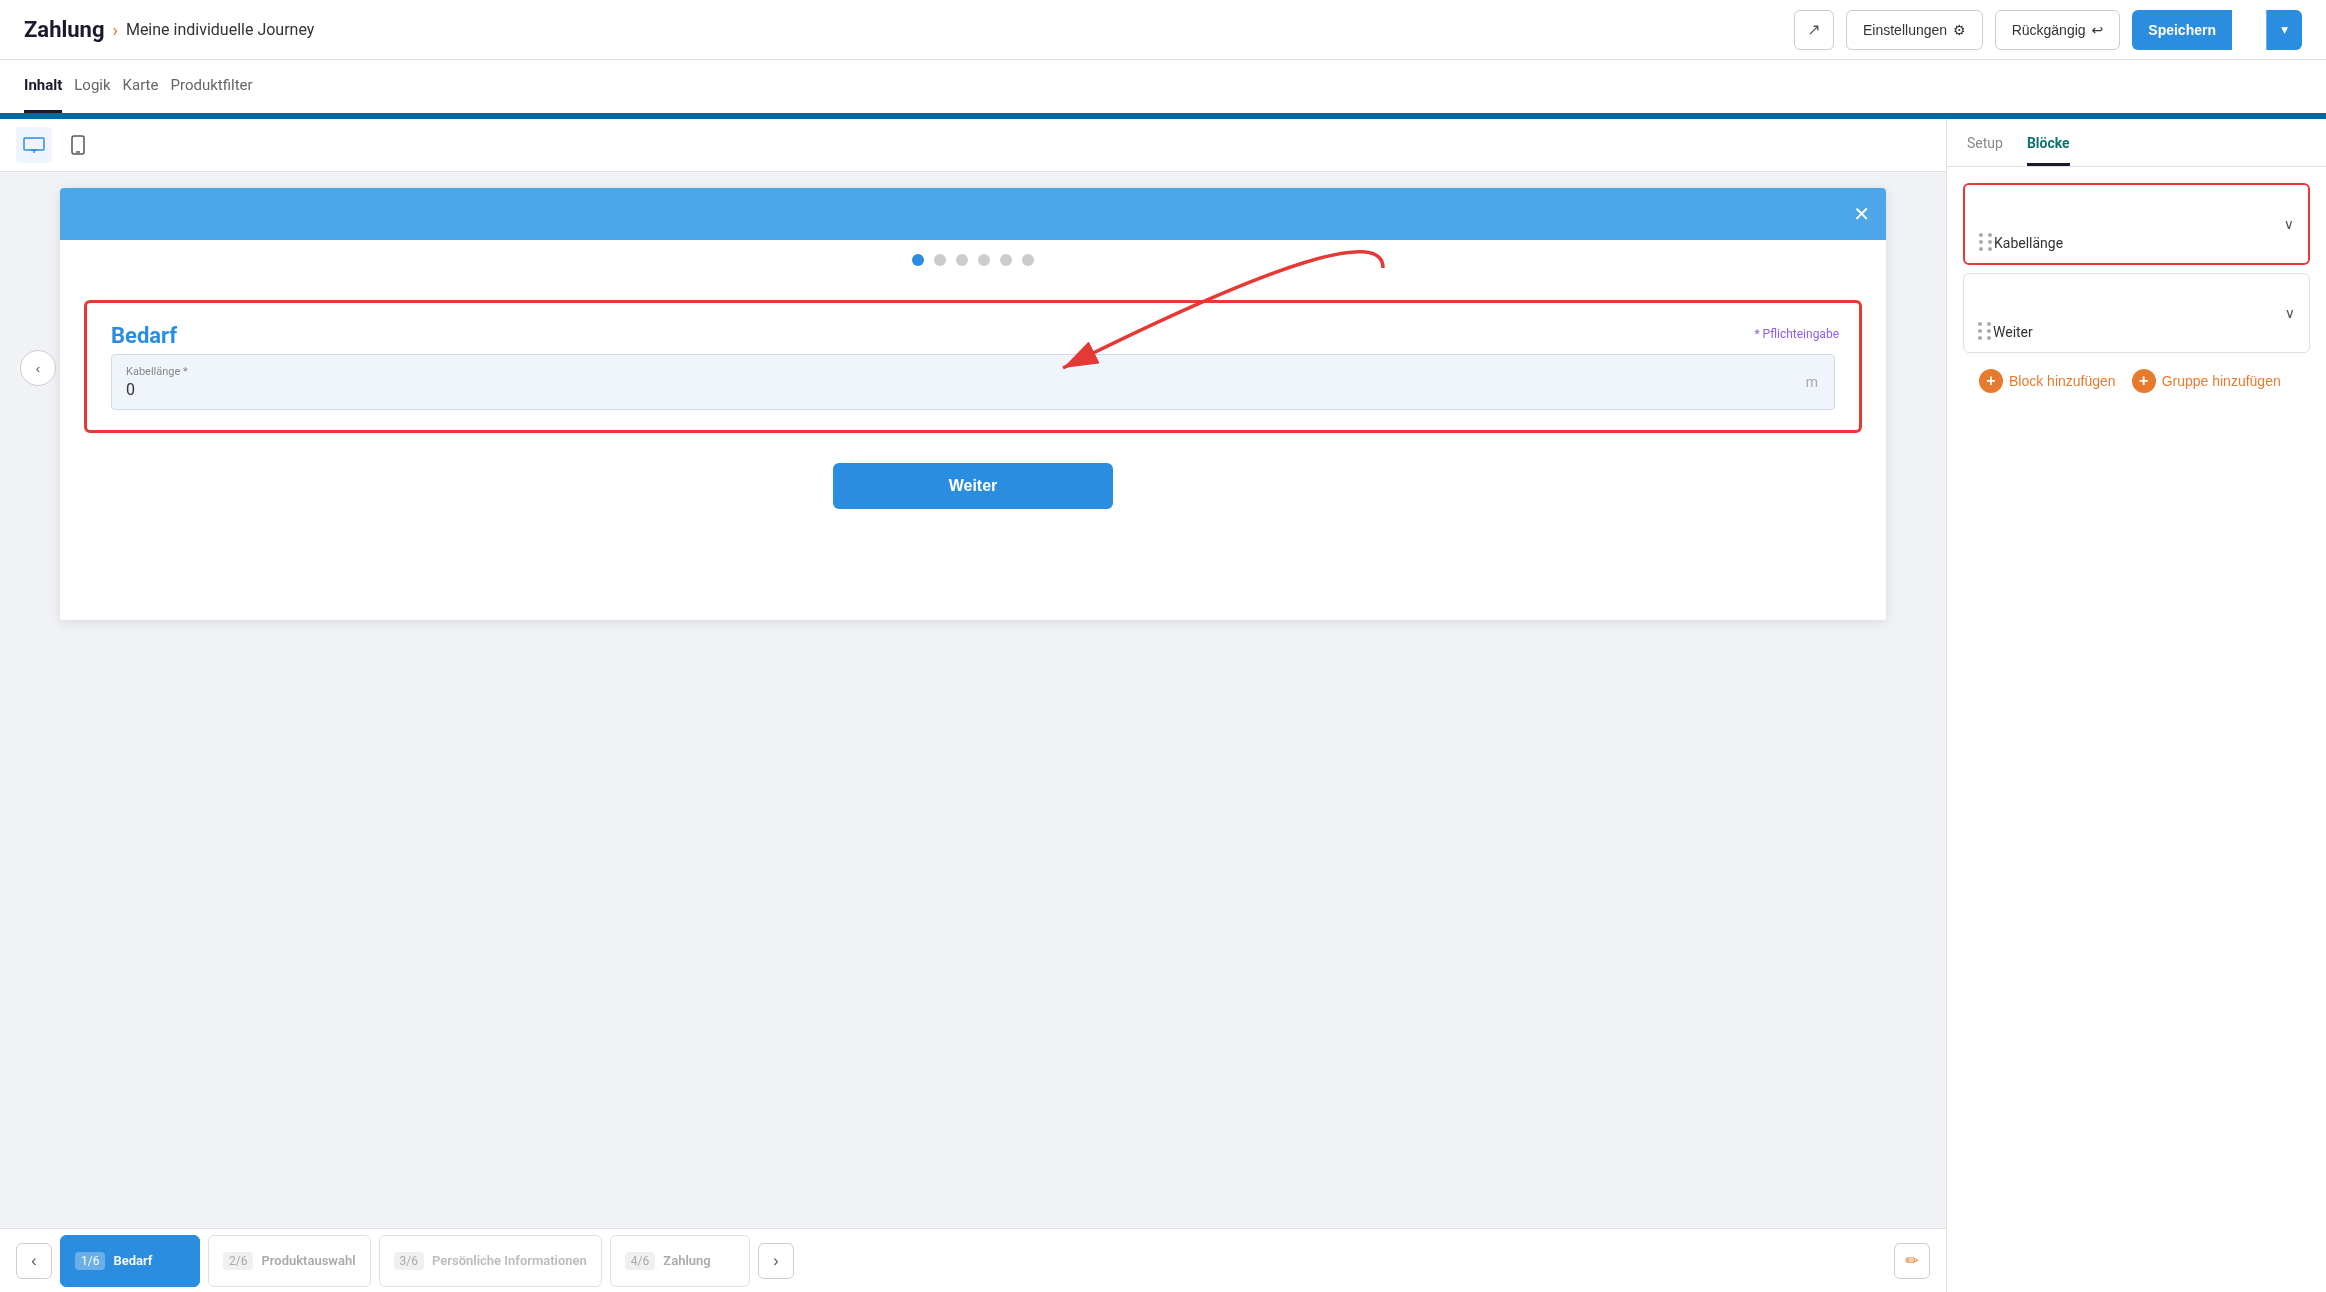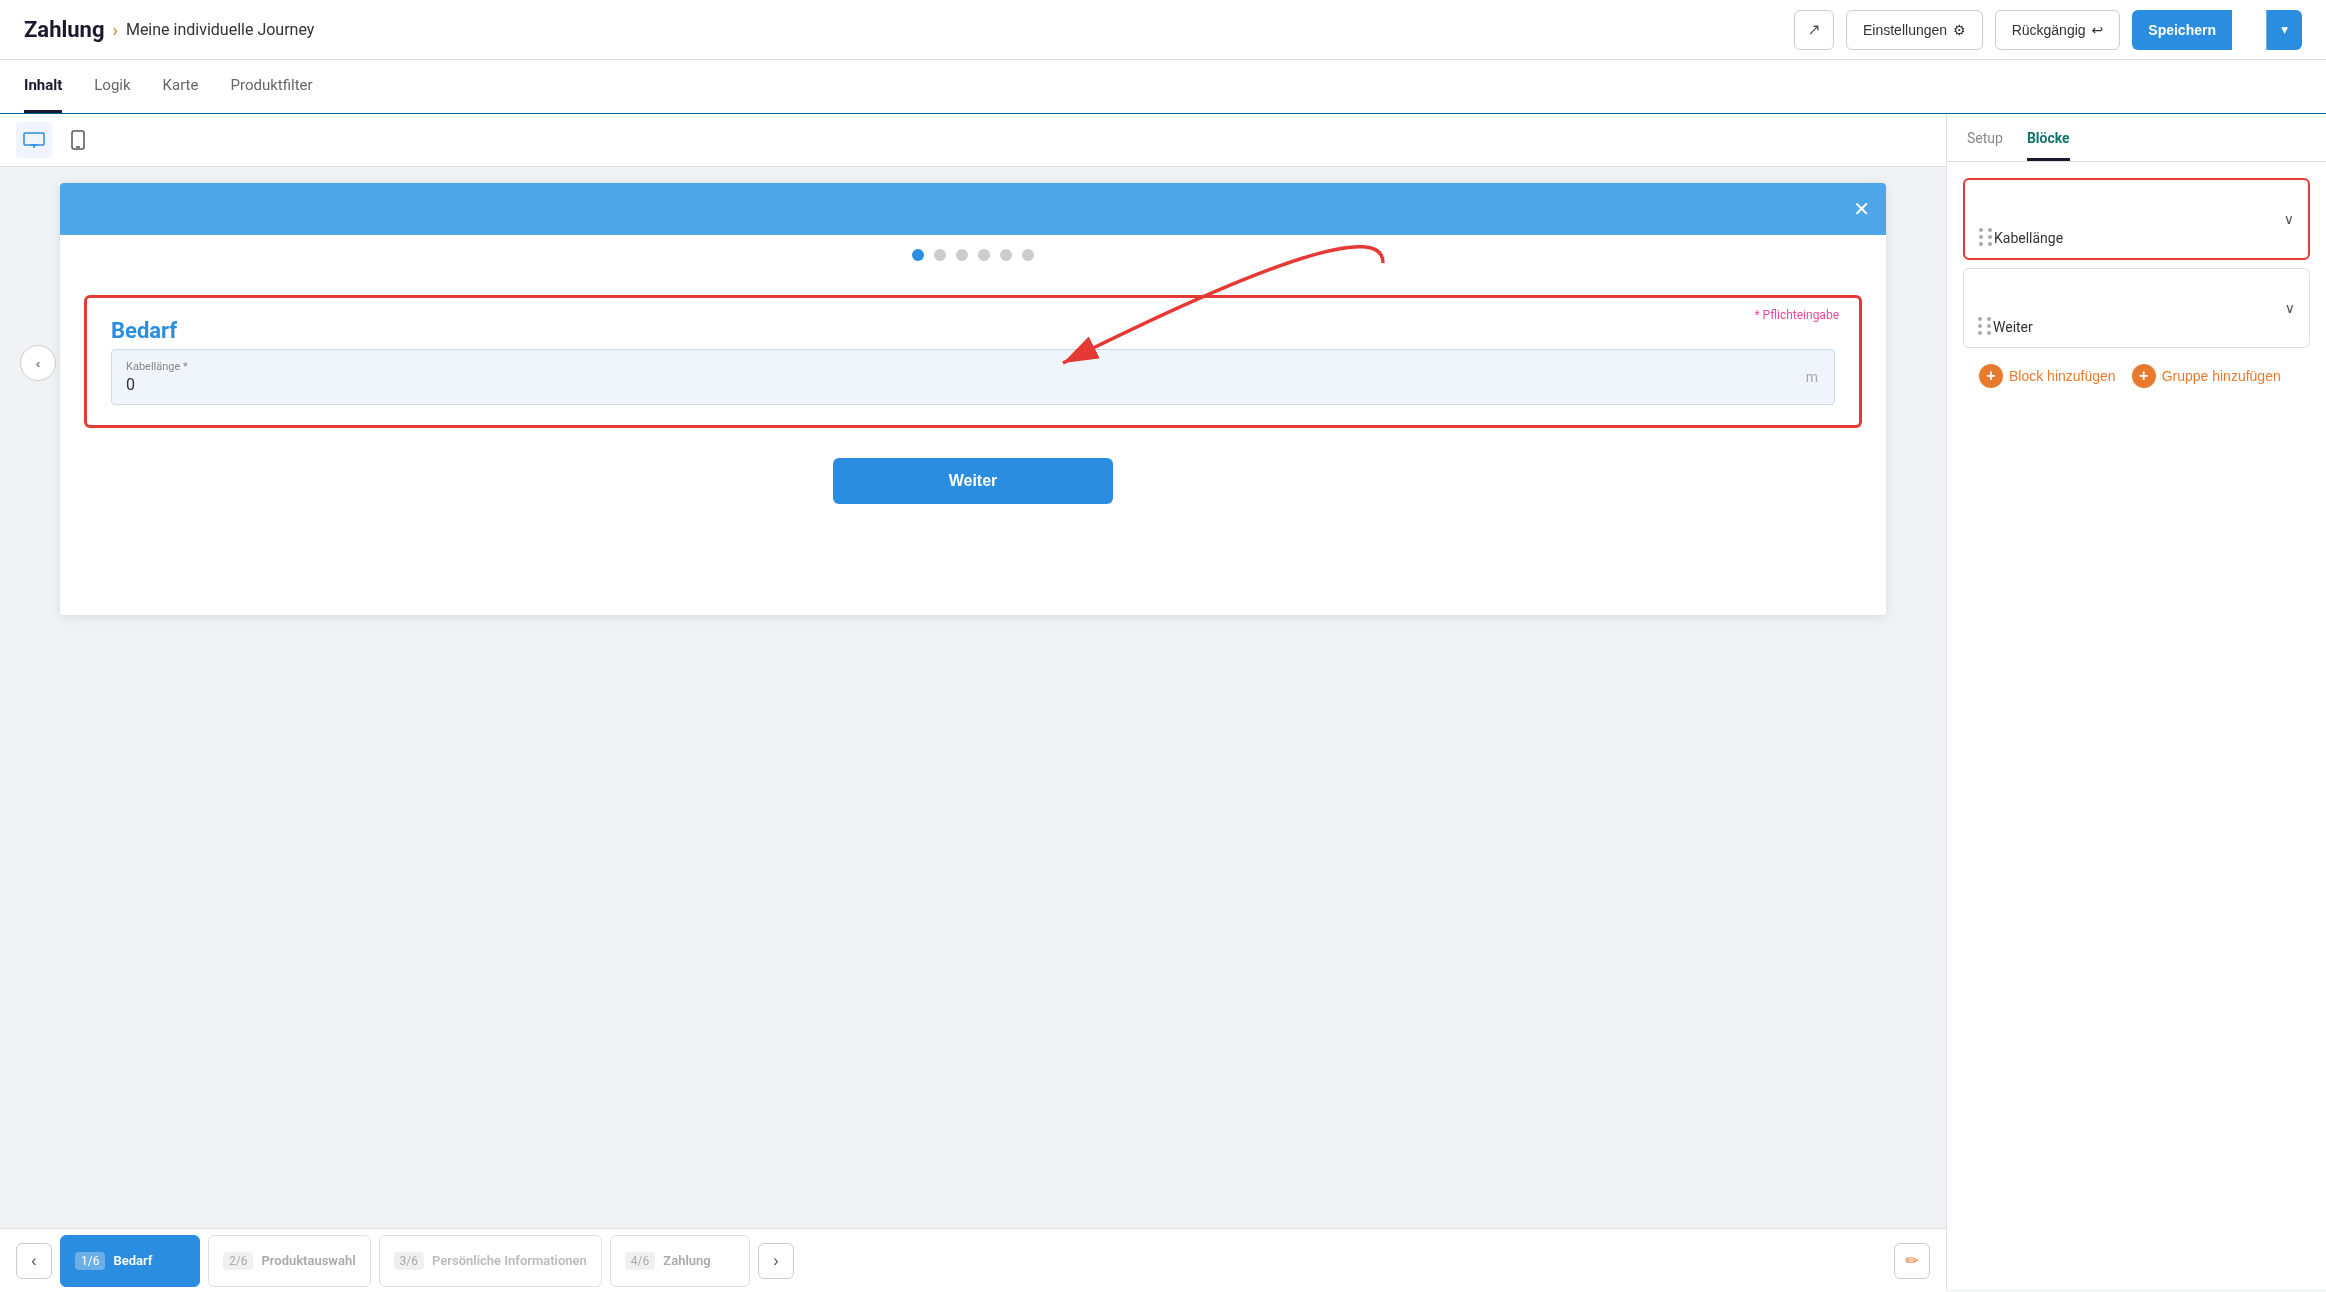--- a/index.html
+++ b/index.html
@@ -102,24 +102,24 @@
       justify-content: center;
     }
     .speichern-group {
       display: flex;
       gap: 34px;
     }
 
     
     .tabs {
       background: #fff;
-      border-bottom: 1px solid #0369a1;
+      border-bottom: 6px solid #0369a1;
       padding: 0 24px;
       display: flex;
-      gap: 32px;
+      gap: 12px;
     }
     .tab {
       padding: 16px 0;
       font-size: 15px;
       color: #666;
       cursor: pointer;
       border-bottom: 3px solid transparent;
       font-weight: 400;
     }
     .tab.active {
@@ -220,24 +220,24 @@
       margin-bottom: 30px;
     }
     .card-title {
       color: #2b8de0;
       font-size: 22px;
       font-weight: 700;
       margin-bottom: 6px;
     }
     .card-required {
       position: absolute;
-      top: 10px;
+      top: 24px;
       right: 20px;
       font-size: 12px;
-      color: #ec4899;
+      color: #8b5cf6;
     }
     .card-question {
       font-size: 15px;
       color: #333;
       margin-bottom: 16px;
       margin-top: 10px;
     }
     .card-input-wrapper {
       background: #f0f4fb;
       border: 1px solid #d0dae8;

